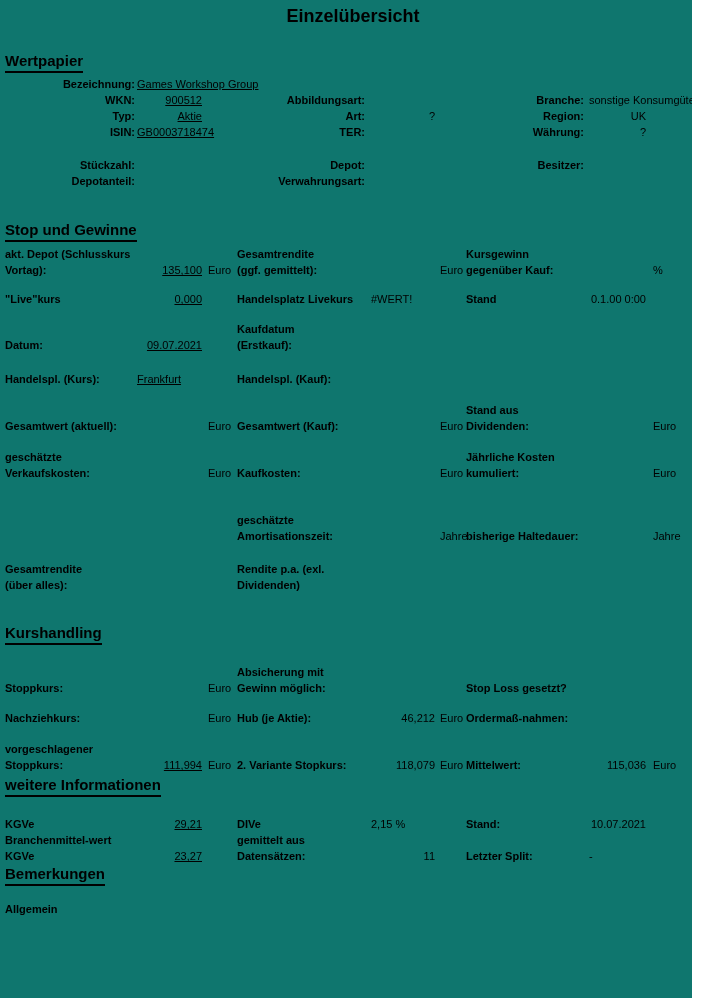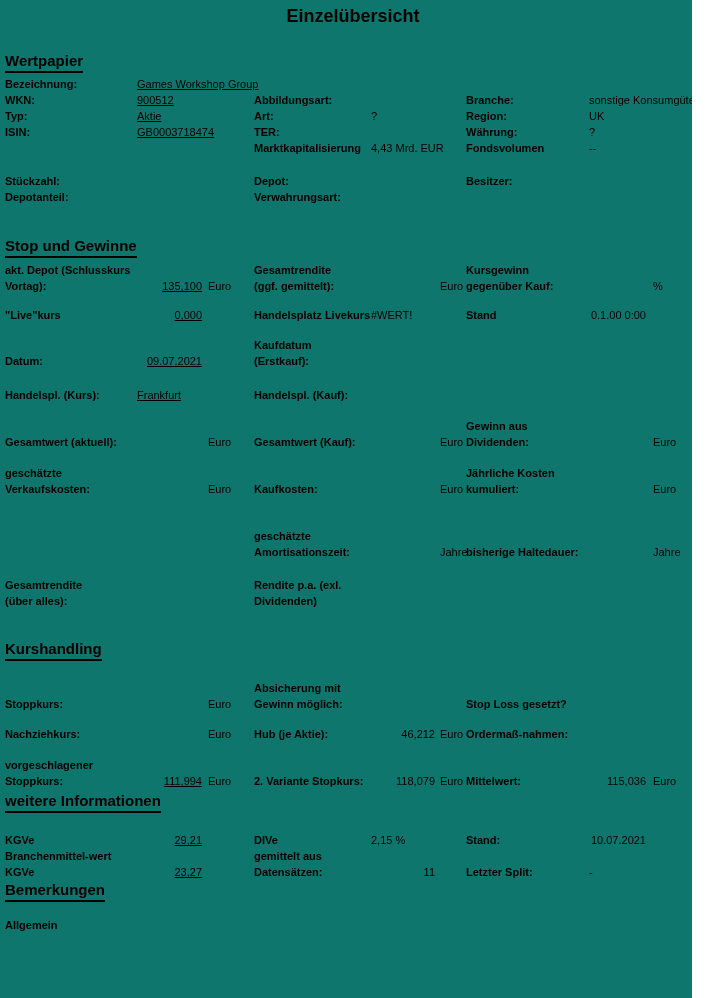--- a/index.html
+++ b/index.html
@@ -47,31 +47,31 @@
     overflow: visible;
     box-sizing: border-box;
   }
   .cell.label { font-weight: bold; }
   .cell.num   { text-align: right; }
   .cell.note  { font-style: italic; font-size: 12.5px; }
 
   .c1 { grid-column: 1; }
   .c2 { grid-column: 2; padding-left: 2px; padding-right: 1px; text-decoration: underline; }
   .c3 { grid-column: 3; padding-left: 5px; }
-  .c4 { grid-column: 4; padding-left: 5px; margin-left: 17px; }
+  .c4 { grid-column: 4; padding-left: 5px; }
   .c5 { grid-column: 5; padding-left: 6px; padding-right: 2px; }
   .c6 { grid-column: 6; padding-left: 3px; }
   .c7 { grid-column: 7; padding-left: 5px; }
   .c8 { grid-column: 8; padding-left: 5px; padding-right: 2px; }
   .c9 { grid-column: 9; padding-left: 5px; }
   .c5.num, .c2.num, .c8.num { padding-left: 0; }
 
   
   #sec-wertpapier .section-heading-wrap   { margin-top: 24px; }
-  #sec-wertpapier .rows                   { margin-top: 3px; }
+  #sec-wertpapier .rows                   { margin-top: 3px; text-align: right; }
   #sec-kurs .section-heading-wrap        { margin-top: 32px; }
   #sec-kurs .rows                        { margin-top: 4px; }
   #sec-kurshandling .section-heading-wrap{ margin-top: 31px; }
   #sec-kurshandling .rows                { margin-top: 0px; }
   #sec-weitere .section-heading-wrap     { margin-top: 3px; }
   #sec-weitere .rows                     { margin-top: 0px; }
   #sec-bemerkungen .section-heading-wrap { margin-top: 1px; }
   #sec-bemerkungen .rows                 { margin-top: 0px; }
 </style>
 </head>
@@ -105,26 +105,20 @@
           <span class="cell label c7">Region:</span>
           <span class="cell value c8">UK</span>
         </div>
         <div class="row">
           <span class="cell label c1">ISIN:</span>
           <span class="cell value c2">GB0003718474</span>
           <span class="cell label c4">TER:</span>
           <span class="cell label c7">Währung:</span>
           <span class="cell value c8">?</span>
         </div>
-        <div class="row">
-          <span class="cell label c4">Marktkapitalisierung</span>
-          <span class="cell value c5">4,43 Mrd. EUR</span>
-          <span class="cell label c7">Fondsvolumen</span>
-          <span class="cell value c8">--</span>
-        </div>
         <div class="row" style="margin-top: 17px;">
           <span class="cell label c1">Stückzahl:</span>
           <span class="cell label c4">Depot:</span>
           <span class="cell label c7">Besitzer:</span>
         </div>
         <div class="row">
           <span class="cell label c1">Depotanteil:</span>
           <span class="cell label c4">Verwahrungsart:</span>
         </div>
       </div>
@@ -164,21 +158,21 @@
           <span class="cell label c1">Datum:</span>
           <span class="cell num c2">09.07.2021</span>
           <span class="cell label c4">(Erstkauf):</span>
         </div>
         <div class="row" style="margin-top: 18px;">
           <span class="cell label c1">Handelspl. (Kurs):</span>
           <span class="cell value c2">Frankfurt</span>
           <span class="cell label c4">Handelspl. (Kauf):</span>
         </div>
         <div class="row" style="margin-top: 15px;">
-          <span class="cell label c7">Gewinn aus</span>
+          <span class="cell label c7">Stand aus</span>
         </div>
         <div class="row">
           <span class="cell label c1">Gesamtwert (aktuell):</span>
           <span class="cell unit c3">Euro</span>
           <span class="cell label c4">Gesamtwert (Kauf):</span>
           <span class="cell unit c6">Euro</span>
           <span class="cell label c7">Dividenden:</span>
           <span class="cell unit c9">Euro</span>
         </div>
         <div class="row" style="margin-top: 15px;">

